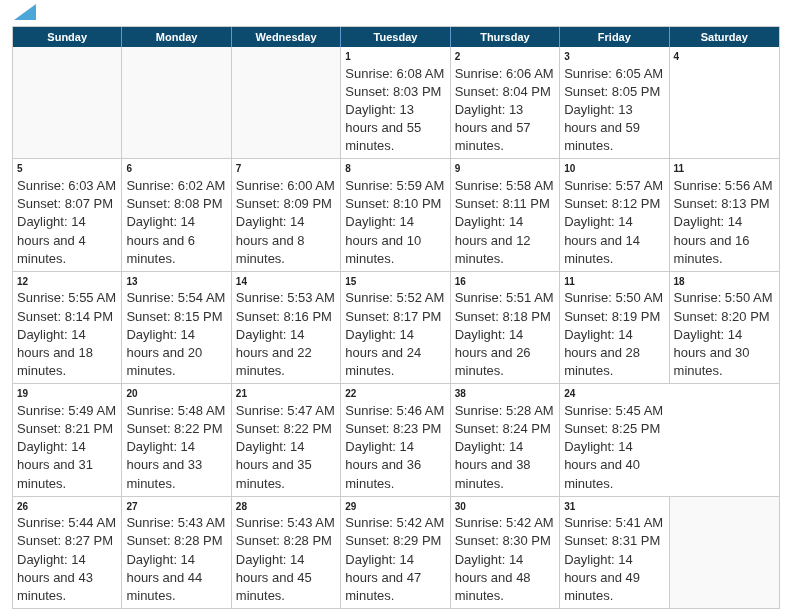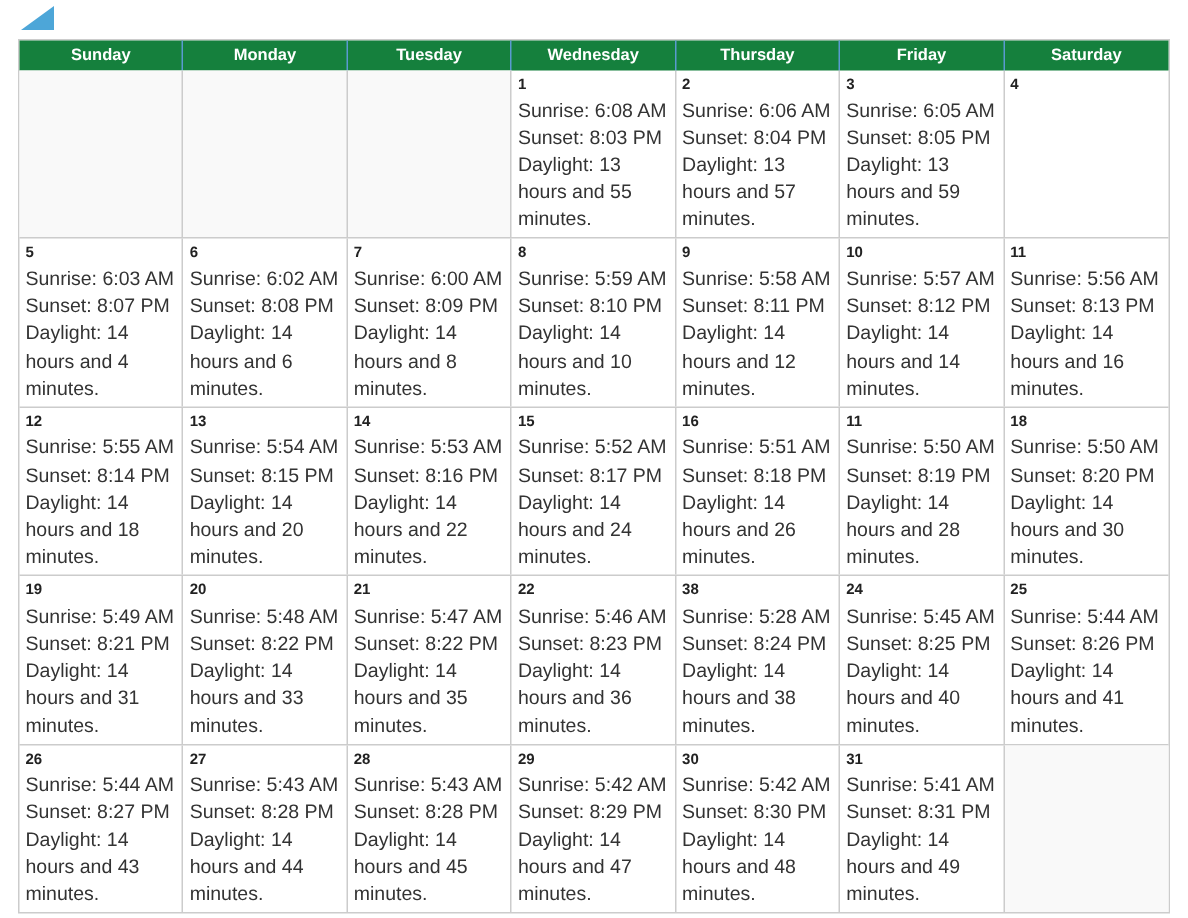--- a/index.html
+++ b/index.html
@@ -52,21 +52,21 @@
     }
     .calendar {
       flex: 1;
       display: flex;
       flex-direction: column;
       border: 1px solid #ccc;
     }
     .cal-header-row {
       display: grid;
       grid-template-columns: repeat(7, 1fr);
-      background-color: #15803d;
+      background-color: #0c4a6e;
     }
     .cal-header-cell {
       color: #fff;
       font-size: 11px;
       font-weight: bold;
       padding: 4px 4px;
       text-align: center;
       border-right: 1px solid #5a9ad0;
     }
     .cal-header-cell:last-child { border-right: none; }
@@ -124,22 +124,22 @@
     <div class="header-right">
       <div class="month-title"></div>
       <div class="location"></div>
     </div>
   </div>
 
   <div class="calendar">
     <div class="cal-header-row">
     <div class="cal-header-cell">Sunday</div>
         <div class="cal-header-cell">Monday</div>
+        <div class="cal-header-cell">Wednesday</div>
         <div class="cal-header-cell">Tuesday</div>
-        <div class="cal-header-cell">Wednesday</div>
         <div class="cal-header-cell">Thursday</div>
         <div class="cal-header-cell">Friday</div>
         <div class="cal-header-cell">Saturday</div>
       </div>
     <div class="cal-body">
     <div class="cal-week">
           <div class="cal-cell empty"></div>
           <div class="cal-cell empty"></div>
           <div class="cal-cell empty"></div>
           <div class="cal-cell">
@@ -305,27 +305,20 @@
 Daylight: 14 hours
 and 38 minutes.</div>
           </div>
           <div class="cal-cell">
             <span class="day-num">24</span>
             <div class="cell-info">Sunrise: 5:45 AM
 Sunset: 8:25 PM
 Daylight: 14 hours
 and 40 minutes.</div>
           </div>
-          <div class="cal-cell">
-            <span class="day-num">25</span>
-            <div class="cell-info">Sunrise: 5:44 AM
-Sunset: 8:26 PM
-Daylight: 14 hours
-and 41 minutes.</div>
-          </div>
         </div>
         <div class="cal-week">
           <div class="cal-cell">
             <span class="day-num">26</span>
             <div class="cell-info">Sunrise: 5:44 AM
 Sunset: 8:27 PM
 Daylight: 14 hours
 and 43 minutes.</div>
           </div>
           <div class="cal-cell">

